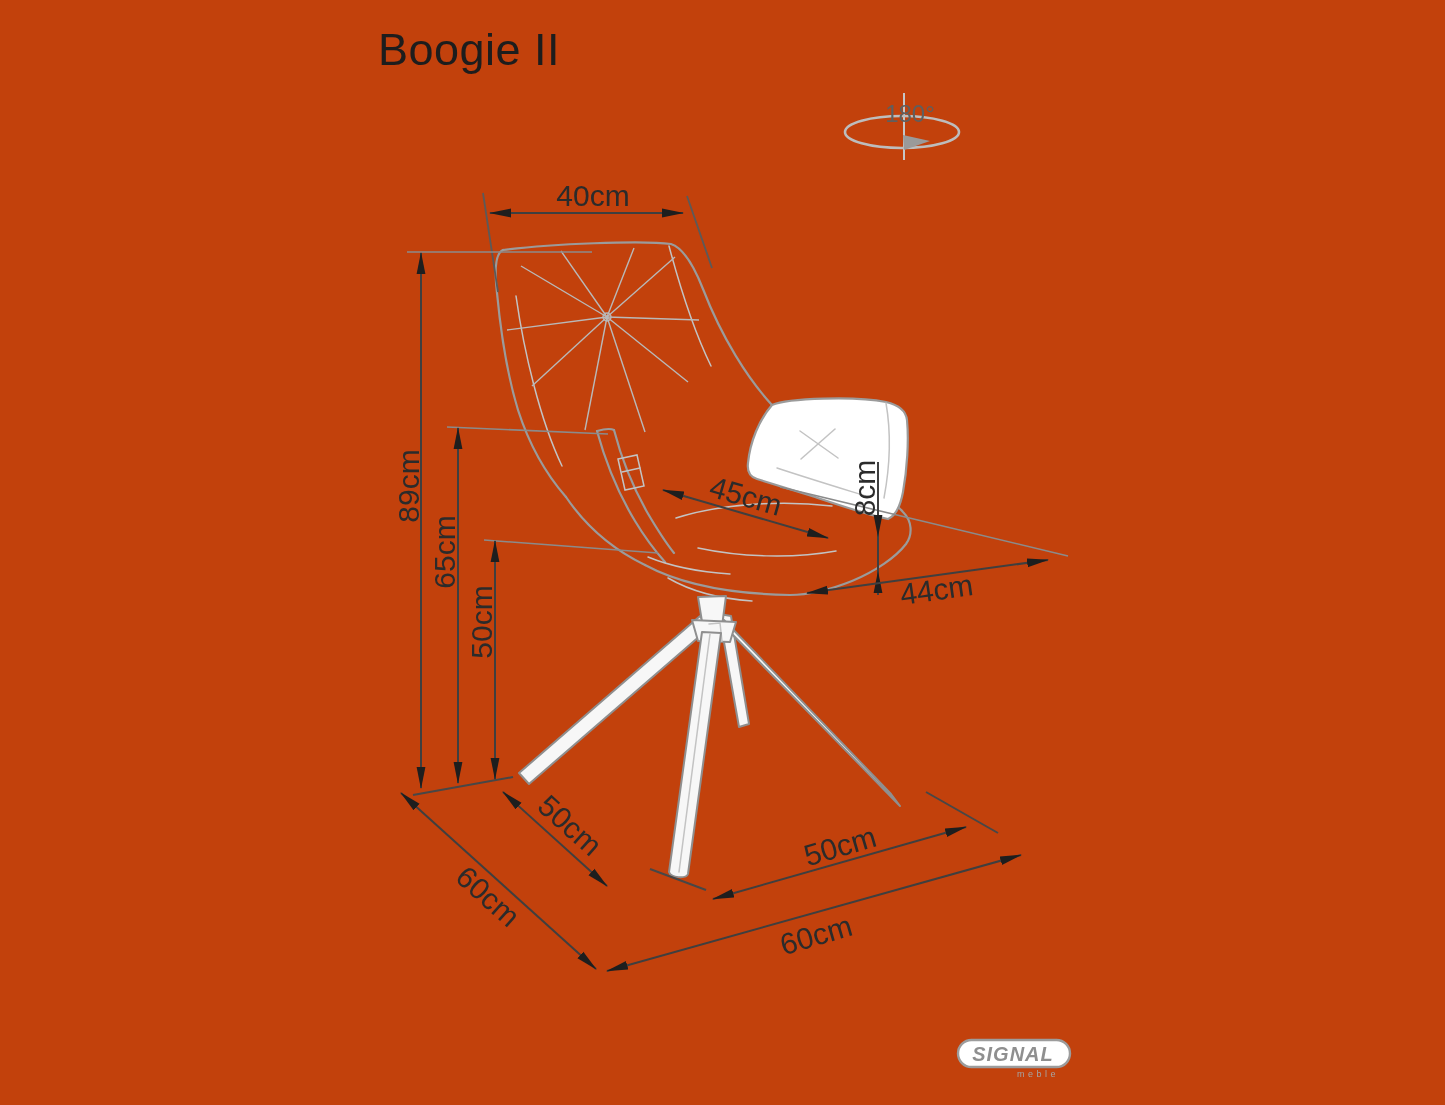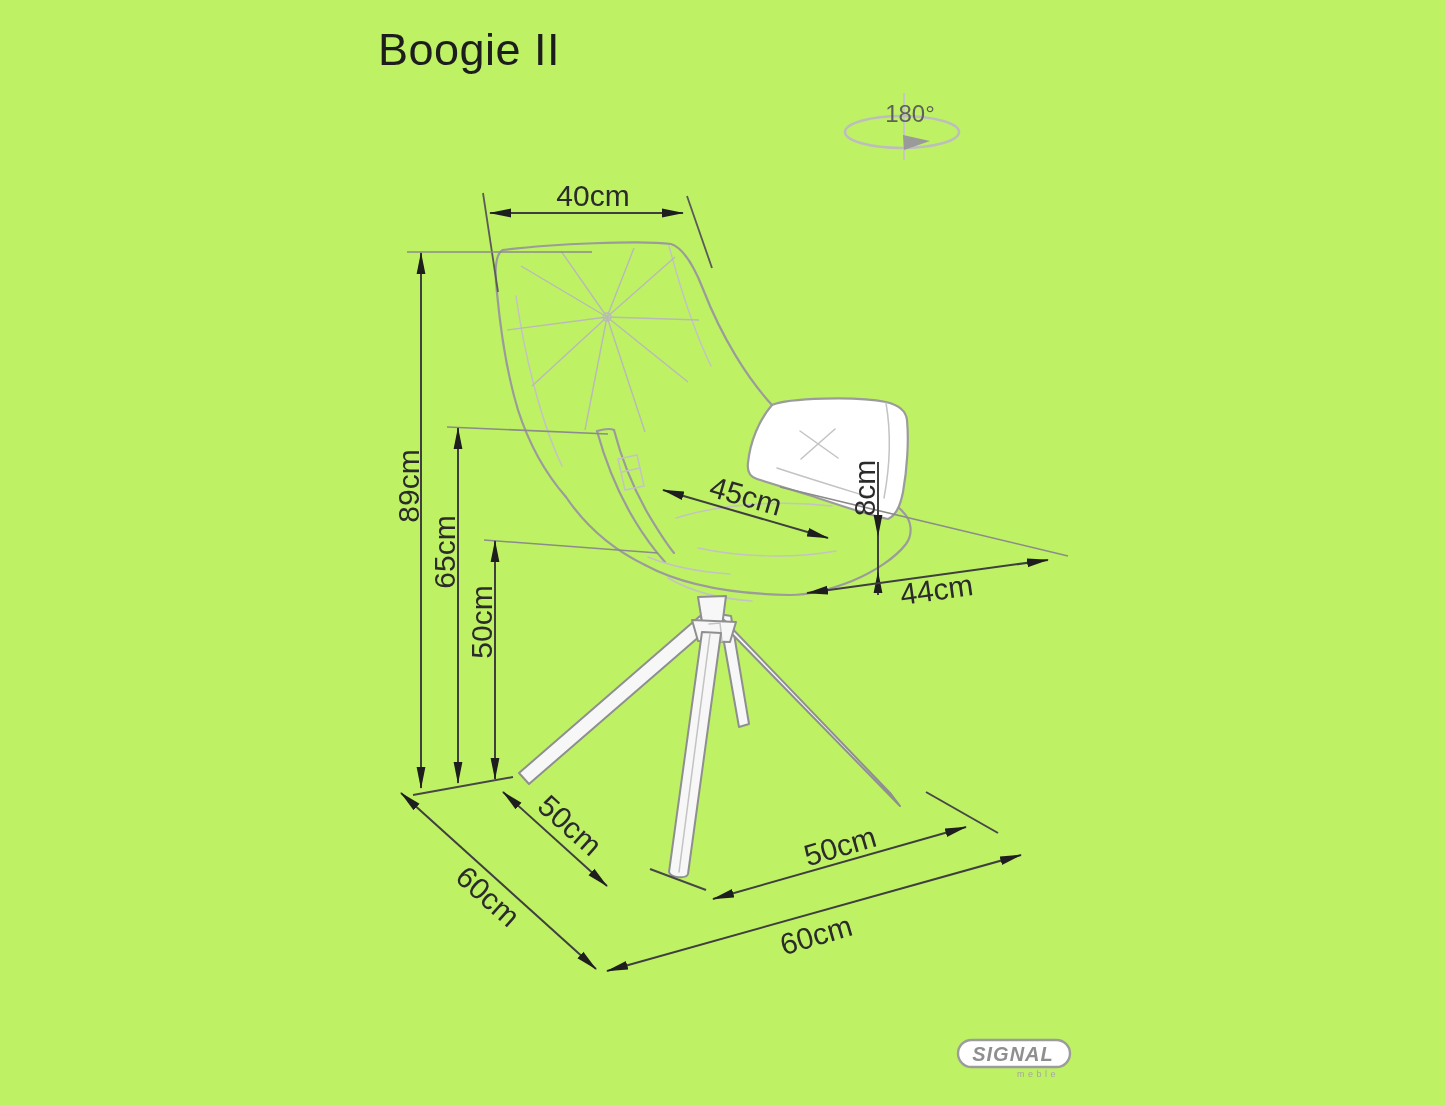--- a/index.html
+++ b/index.html
@@ -1,19 +1,19 @@
 <!DOCTYPE html>
 <html><head>
 <meta charset="utf-8">
 <style>
   html,body{margin:0;padding:0;background:#fff;}
   .canvas{
     position:relative;
     width:1445px;height:1105px;
-    background:#bef264;
+    background:#c2410c;
     overflow:hidden;
     font-family:"Liberation Sans", sans-serif;
   }
   .product-title{
     position:absolute;
     left:378px;top:24px;
     font-size:45px;
     color:#1d1d1d;
     letter-spacing:0.5px;
     white-space:nowrap;

